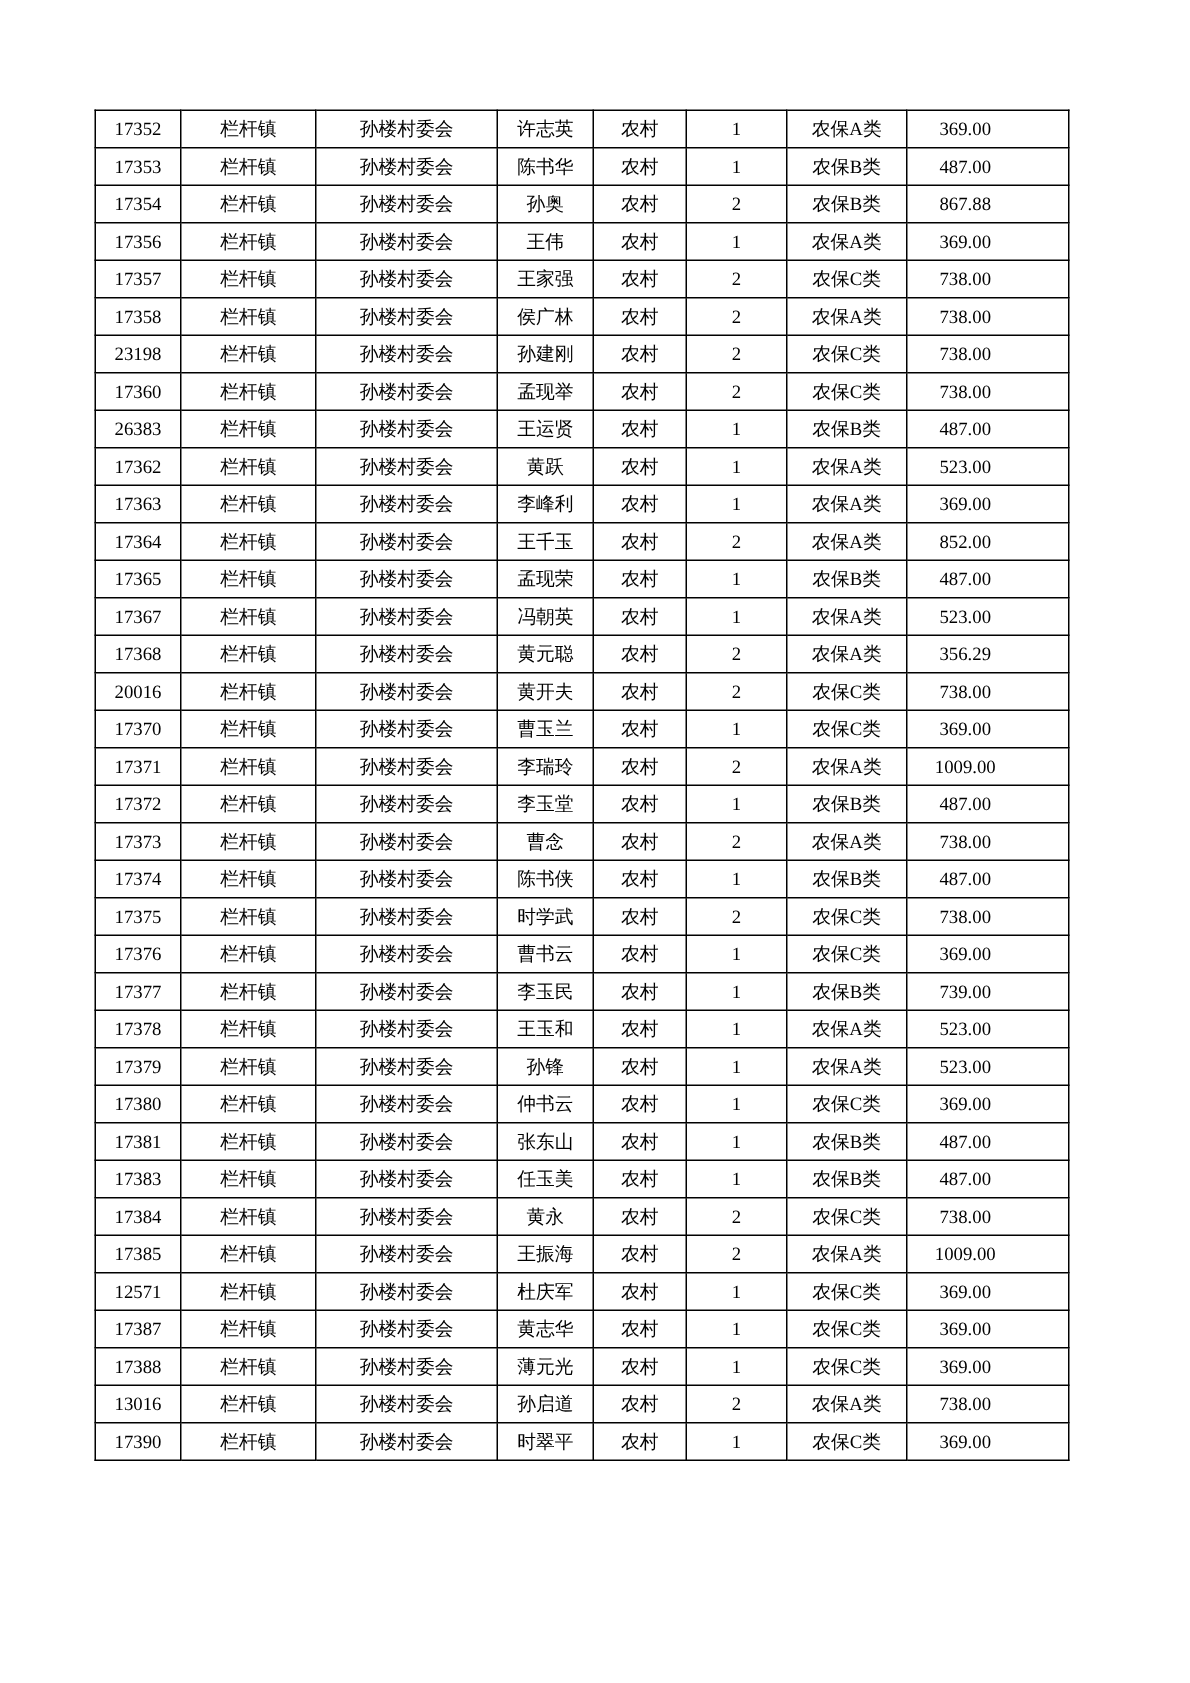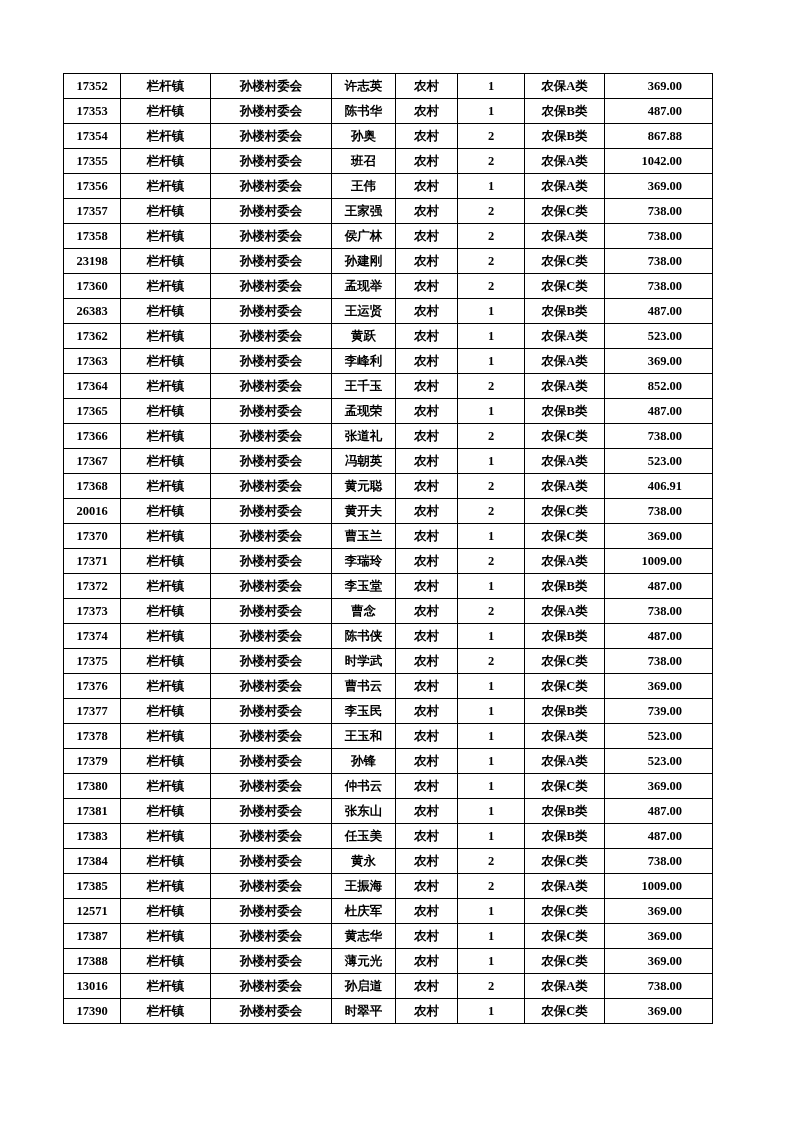--- a/index.html
+++ b/index.html
@@ -12,40 +12,38 @@
     background: #ffffff;
     position: relative;
     font-family: "Liberation Serif", "DejaVu Serif", serif;
     color: #000;
   }
   .table-wrap {
     position: absolute;
     left: 63px;
     top: 73px;
     width: 550px;
-    font-weight: bold;
   }
   table.data-table {
     border-collapse: collapse;
     table-layout: fixed;
     width: 649px;
     font-size: 12.5px;
   }
   table.data-table td {
     border: 1px solid #000;
     height: 24px;
     padding: 0;
     text-align: center;
     vertical-align: middle;
     overflow: hidden;
     white-space: nowrap;
     line-height: 24px;
   }
   table.data-table td.col-amount {
-    text-align: right;
     padding-right: 30px;
   }
 </style>
 </head>
 <body>
 
 <div class="table-wrap">
   <table class="data-table">
     <colgroup>
       <col style="width:57px">
@@ -82,30 +80,20 @@
           <td>17354</td>
           <td>栏杆镇</td>
           <td>孙楼村委会</td>
           <td>孙奥</td>
           <td>农村</td>
           <td>2</td>
           <td>农保B类</td>
           <td class="col-amount">867.88</td>
         </tr>
         <tr>
-          <td>17355</td>
-          <td>栏杆镇</td>
-          <td>孙楼村委会</td>
-          <td>班召</td>
-          <td>农村</td>
-          <td>2</td>
-          <td>农保A类</td>
-          <td class="col-amount">1042.00</td>
-        </tr>
-        <tr>
           <td>17356</td>
           <td>栏杆镇</td>
           <td>孙楼村委会</td>
           <td>王伟</td>
           <td>农村</td>
           <td>1</td>
           <td>农保A类</td>
           <td class="col-amount">369.00</td>
         </tr>
         <tr>
@@ -192,48 +180,38 @@
           <td>17365</td>
           <td>栏杆镇</td>
           <td>孙楼村委会</td>
           <td>孟现荣</td>
           <td>农村</td>
           <td>1</td>
           <td>农保B类</td>
           <td class="col-amount">487.00</td>
         </tr>
         <tr>
-          <td>17366</td>
-          <td>栏杆镇</td>
-          <td>孙楼村委会</td>
-          <td>张道礼</td>
-          <td>农村</td>
-          <td>2</td>
-          <td>农保C类</td>
-          <td class="col-amount">738.00</td>
-        </tr>
-        <tr>
           <td>17367</td>
           <td>栏杆镇</td>
           <td>孙楼村委会</td>
           <td>冯朝英</td>
           <td>农村</td>
           <td>1</td>
           <td>农保A类</td>
           <td class="col-amount">523.00</td>
         </tr>
         <tr>
           <td>17368</td>
           <td>栏杆镇</td>
           <td>孙楼村委会</td>
           <td>黄元聪</td>
           <td>农村</td>
           <td>2</td>
           <td>农保A类</td>
-          <td class="col-amount">406.91</td>
+          <td class="col-amount">356.29</td>
         </tr>
         <tr>
           <td>20016</td>
           <td>栏杆镇</td>
           <td>孙楼村委会</td>
           <td>黄开夫</td>
           <td>农村</td>
           <td>2</td>
           <td>农保C类</td>
           <td class="col-amount">738.00</td>

